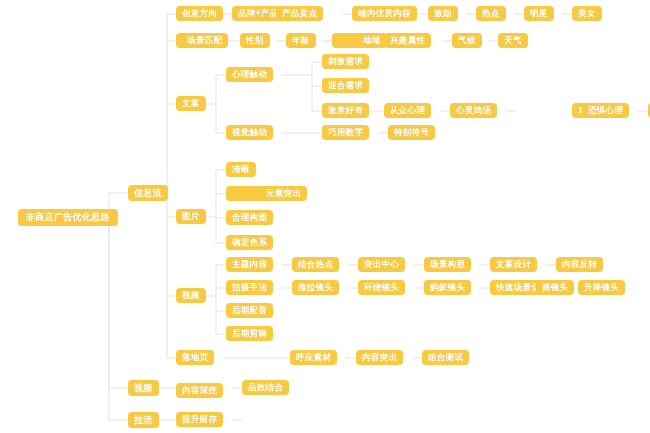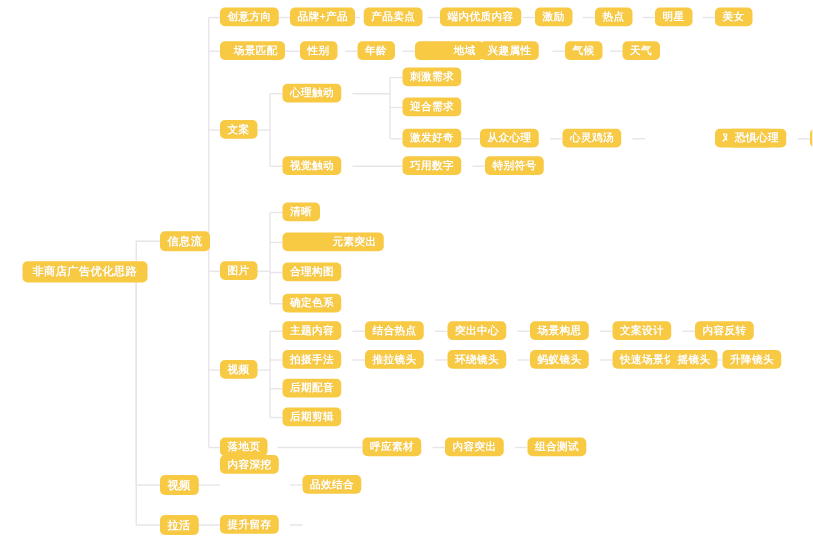--- a/index.html
+++ b/index.html
@@ -112,21 +112,21 @@
   </svg>
 
   <div class="node root" style="left:18px;top:209px;">非商店广告优化思路</div>
 
   <div class="node l2" style="left:128px;top:185px;">信息流</div>
   <div class="node l2" style="left:128px;top:380px;">视频</div>
   <div class="node l2" style="left:128px;top:412px;">拉活</div>
 
   <div class="node" style="left:176px;top:6px;">创意方向</div>
   <div class="node" style="left:232px;top:6px;">品牌+产品</div>
-  <div class="node" style="left:291px;top:6px;text-align:right;">产品卖点</div>
+  <div class="node" style="left:276px;top:6px;text-align:right;">产品卖点</div>
   <div class="node" style="left:352px;top:6px;">端内优质内容</div>
   <div class="node" style="left:428px;top:6px;">激励</div>
   <div class="node" style="left:476px;top:6px;">热点</div>
   <div class="node" style="left:524px;top:6px;">明星</div>
   <div class="node" style="left:572px;top:6px;">美女</div>
 
   <div class="node" style="left:176px;top:33px;padding-left:11px;">场景匹配</div>
   <div class="node" style="left:240px;top:33px;">性别</div>
   <div class="node" style="left:286px;top:33px;">年龄</div>
   <div class="node" style="left:332px;top:33px;padding-left:31px;">地域</div>
@@ -169,18 +169,18 @@
   <div class="node" style="left:536px;top:280px;">摇镜头</div>
   <div class="node" style="left:578px;top:280px;">升降镜头</div>
   <div class="node" style="left:226px;top:303px;">后期配音</div>
   <div class="node" style="left:226px;top:326px;">后期剪辑</div>
 
   <div class="node" style="left:176px;top:350px;">落地页</div>
   <div class="node" style="left:290px;top:350px;">呼应素材</div>
   <div class="node" style="left:356px;top:350px;">内容突出</div>
   <div class="node" style="left:422px;top:350px;">组合测试</div>
 
-  <div class="node" style="left:176px;top:364px;">内容深挖</div>
+  <div class="node" style="left:176px;top:383px;">内容深挖</div>
   <div class="node" style="left:242px;top:380px;">品效结合</div>
 
   <div class="node" style="left:176px;top:412px;">提升留存</div>
 
 </div>
 
 </body></html>

